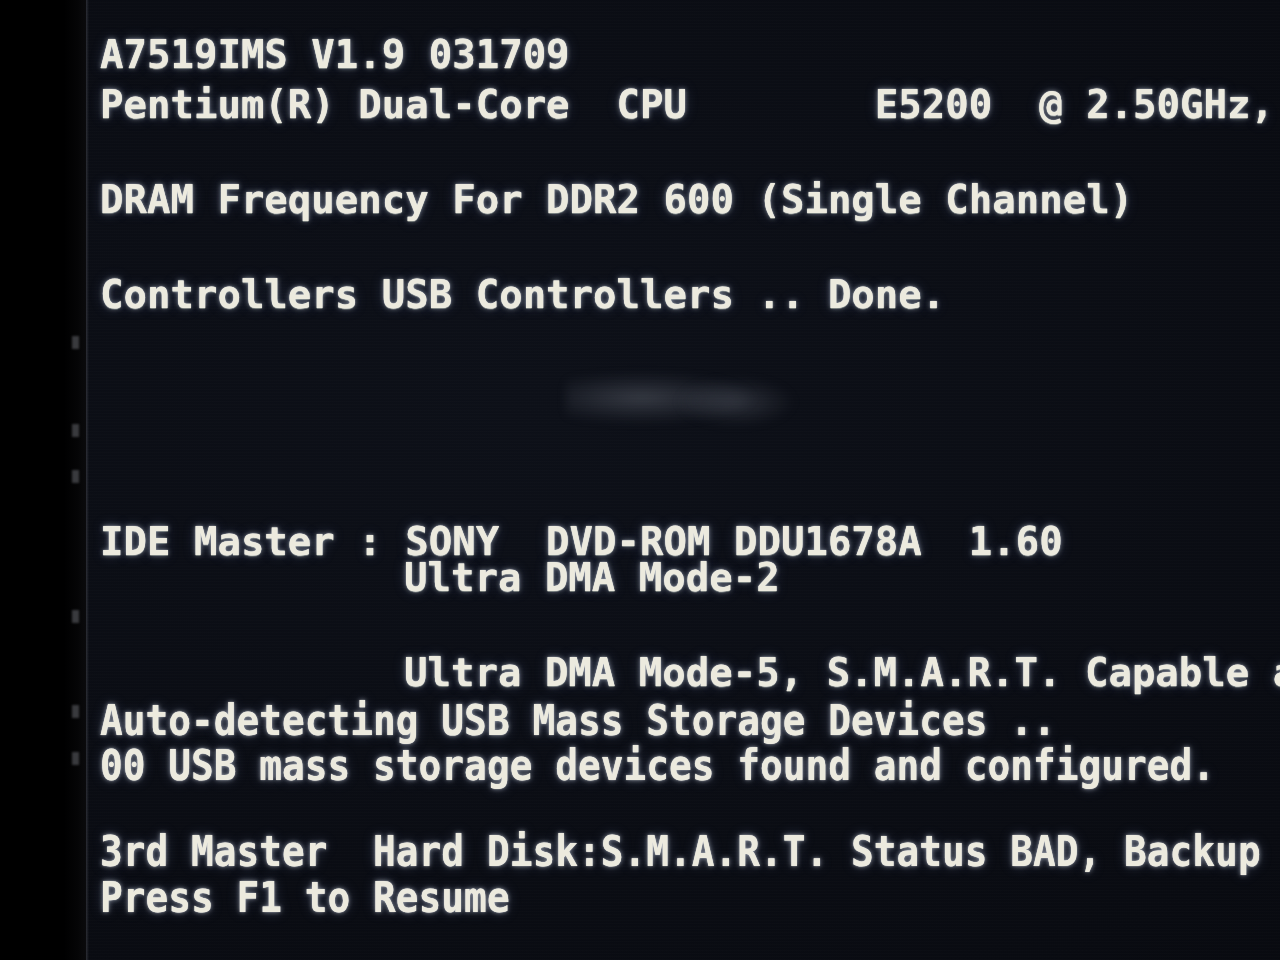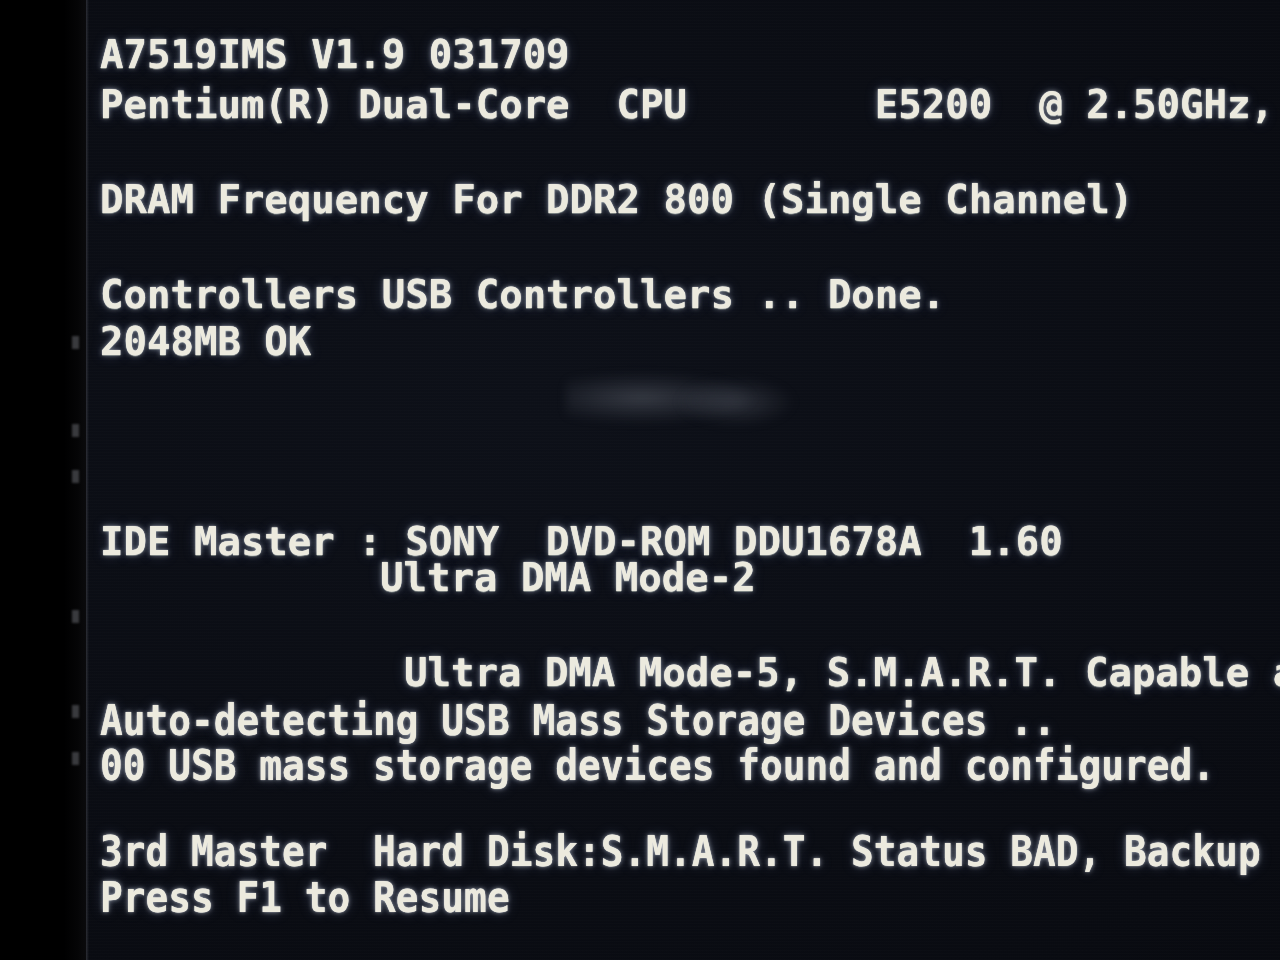--- a/index.html
+++ b/index.html
@@ -138,25 +138,24 @@
 
   <div id="crt-area">
     <div id="noise"></div>
     <div id="smudge"></div>
     <div id="smudge2"></div>
   </div>
 
   <div id="post-lines">
       <div class="post-line" style="left: 100px; top: 33px;">A7519IMS V1.9 031709</div>
       <div class="post-line" style="left: 100px; top: 83px;">Pentium(R) Dual-Core  CPU        E5200  @ 2.50GHz, S</div>
-      <div class="post-line" style="left: 100px; top: 178px;">DRAM Frequency For DDR2 800 (Single Channel)</div>
+      <div class="post-line" style="left: 100px; top: 178px;">DRAM Frequency For DDR2 600 (Single Channel)</div>
       <div class="post-line" style="left: 100px; top: 273px;">Controllers USB Controllers .. Done.</div>
-      <div class="post-line" style="left: 100px; top: 320px;">2048MB OK</div>
       <div class="post-line" style="left: 100px; top: 510px; margin-top: 10px;">IDE Master : SONY  DVD-ROM DDU1678A  1.60</div>
-      <div class="post-line" style="left: 380px; top: 556px;">Ultra DMA Mode-2</div>
+      <div class="post-line" style="left: 404px; top: 556px;">Ultra DMA Mode-2</div>
       <div class="post-line" style="left: 404px; top: 651px;">Ultra DMA Mode-5, S.M.A.R.T. Capable a</div>
       <div class="post-line narrow" style="left: 100px; top: 699px;">Auto-detecting USB Mass Storage Devices ..</div>
       <div class="post-line narrow" style="left: 100px; top: 744px;">00 USB mass storage devices found and configured.</div>
       <div class="post-line narrow" style="left: 100px; top: 830px;">3rd Master  Hard Disk:S.M.A.R.T. Status BAD, Backup</div>
       <div class="post-line narrow" style="left: 100px; top: 876px;">Press F1 to Resume</div>
     </div>
 
   <div id="bezel-left"></div>
   <div id="bezel-edge"></div>
 

